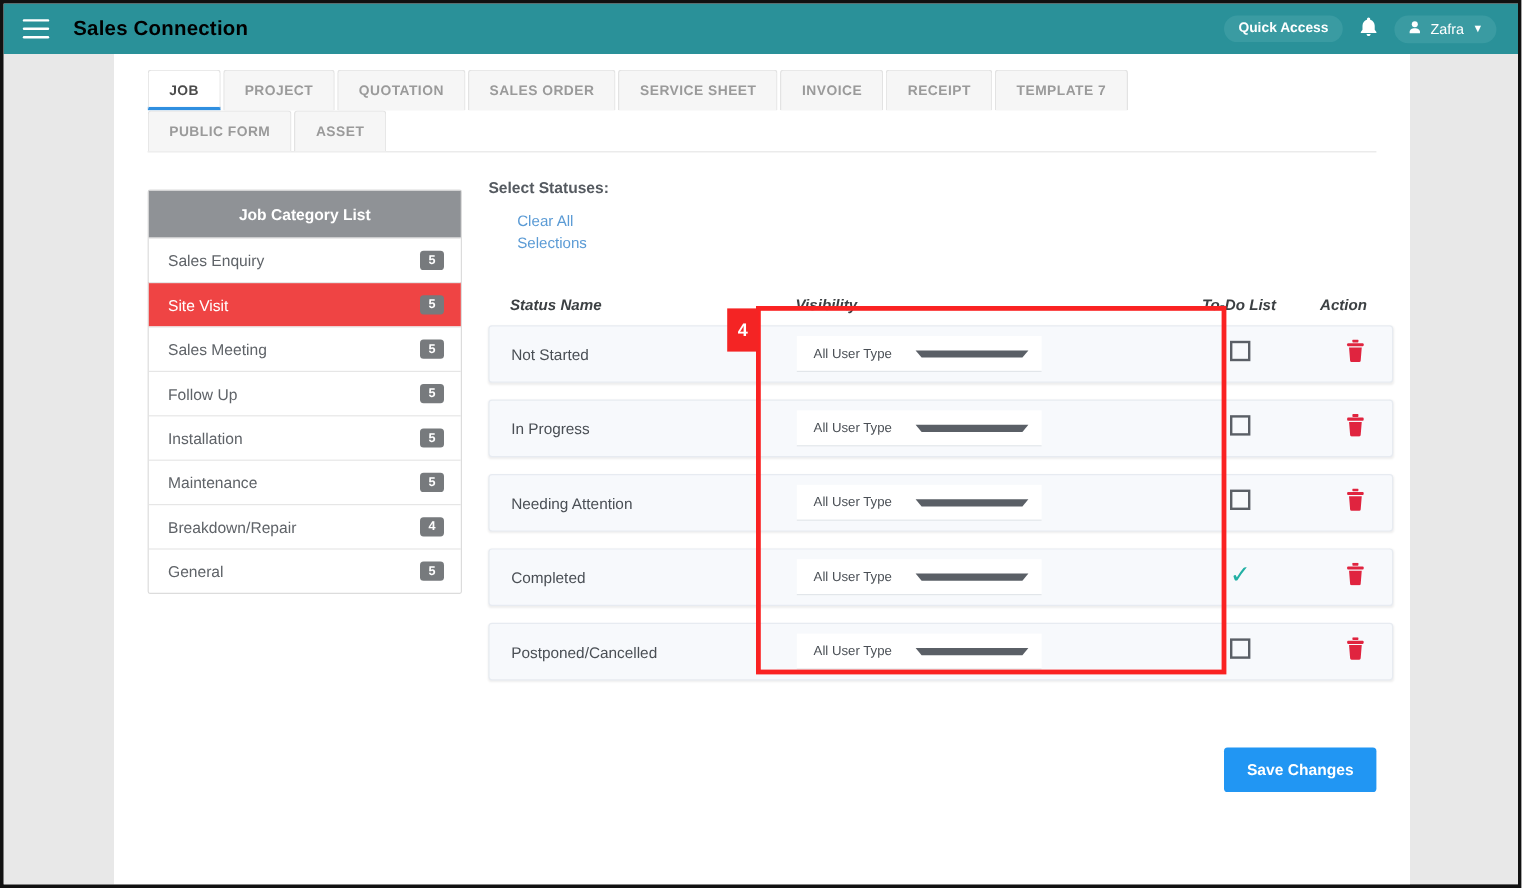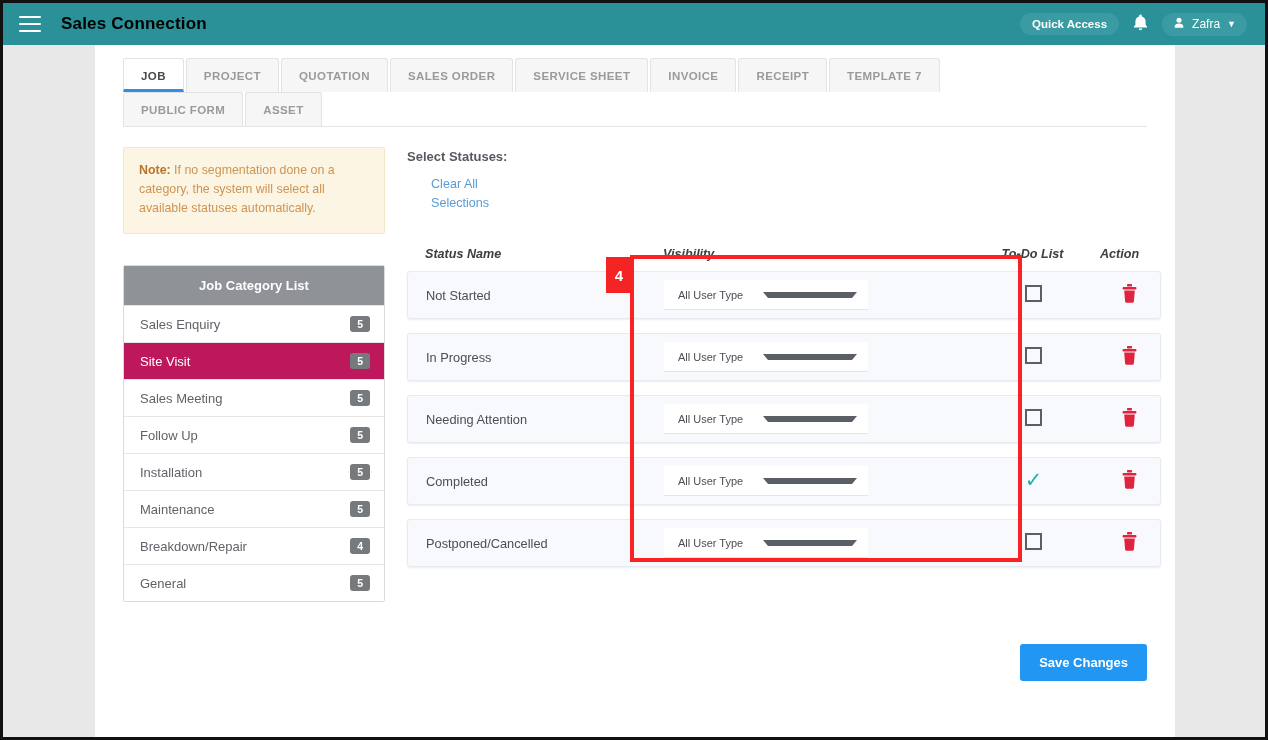--- a/index.html
+++ b/index.html
@@ -122,21 +122,21 @@
     text-align: center; padding: 12px 0;
   }
   .cat-item {
     display: flex; align-items: center; justify-content: space-between;
     padding: 10px 14px 10px 16px;
     border-top: 1px solid #e6e6e6;
     font-size: 13px; color: #5f6368;
     cursor: pointer;
   }
   .cat-item:first-of-type { border-top: none; }
-  .cat-item.active { background: #be185d; color: #ffffff; }
+  .cat-item.active { background: #ef4444; color: #ffffff; }
   .cat-badge {
     background: #777a7d; color: #fff;
     font-size: 10.5px; font-weight: bold;
     border-radius: 3px; padding: 2px 7px; min-width: 19px; text-align: center;
   }
 
   
   #sel-label {
     margin-top: 22px;
     font-size: 13px; font-weight: bold; color: #555a60;
@@ -282,23 +282,20 @@
         <div class="tab">PUBLIC FORM</div>
         <div class="tab">ASSET</div>
       </div>
     </div>
     <div id="tabs-divider"></div>
 
     <div id="content">
 
       <div id="col-left">
 
-        <div id="note">
-          <b>Note:</b><span> If no segmentation done on a category, the system will select all available statuses automatically.</span>
-        </div>
 
         <div id="cat-list">
           <div id="cat-head">Job Category List</div>
 
           <div class="cat-item">
             <span>Sales Enquiry</span>
             <span class="cat-badge">5</span>
           </div>
           <div class="cat-item active">
             <span>Site Visit</span>

